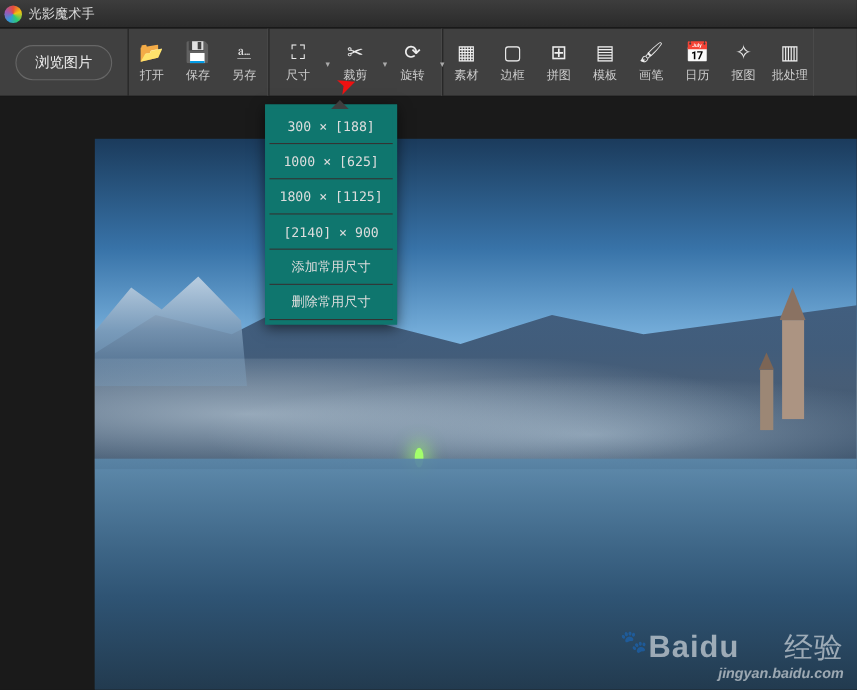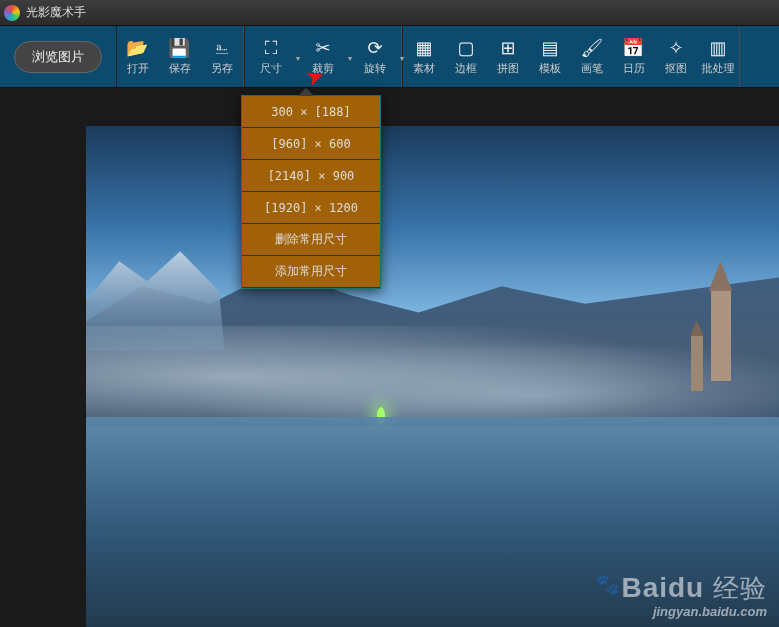--- a/index.html
+++ b/index.html
@@ -1,46 +1,46 @@
 <!DOCTYPE html>
 <html><head>
 <meta charset="utf-8">
 <style>
   * { margin: 0; padding: 0; box-sizing: border-box; }
   body { width: 779px; height: 627px; background: #1a1a1a; font-family: "Microsoft YaHei", SimSun, Arial, sans-serif; overflow: hidden; position: relative; }
   .titlebar { height: 26px; background: linear-gradient(#3d3d3d,#2a2a2a); display: flex; align-items: center; padding-left: 4px; color: #ddd; font-size: 12px; border-bottom: 1px solid #111; }
   .app-icon { width: 16px; height: 16px; border-radius: 50%; background: conic-gradient(#e74c3c, #f1c40f, #2ecc71, #3498db, #9b59b6, #e74c3c); margin-right: 6px; }
-  .toolbar { height: 62px; background: #0c4a6e; display: flex; align-items: center; border-bottom: 1px solid #111; }
+  .toolbar { height: 62px; background: #404040; display: flex; align-items: center; border-bottom: 1px solid #111; }
   .browse-btn { margin: 0 14px; width: 88px; height: 32px; border: 1px solid #666; border-radius: 16px; background: #444; color: #eee; font-size: 13px; display: flex; align-items: center; justify-content: center; cursor: pointer; }
   .tool-group { display: flex; border-left: 1px solid #222; border-right: 1px solid #4a4a4a; height: 100%; }
   .tool-btn { width: 42px; height: 62px; display: flex; flex-direction: column; align-items: center; justify-content: center; color: #ccc; font-size: 11px; cursor: pointer; position: relative; }
   .tool-icon { font-size: 18px; color: #eee; margin-bottom: 3px; height: 20px; display: flex; align-items: center; justify-content: center; }
   .tool-arrow { position: absolute; right: -6px; top: 28px; color: #aaa; font-size: 8px; width: 10px; text-align: center; }
   .wide { width: 52px; }
   .canvas { position: absolute; left: 86px; top: 126px; right: 0; bottom: 0; overflow: hidden; }
   .photo { width: 100%; height: 100%; position: relative; background: linear-gradient(to bottom, #1b3b5c 0%, #3873a8 20%, #7fb7e2 38%, #cde7f5 45%, #9ec9e6 55%, #3e7396 75%, #254b65 100%); }
   .mountain-far { position: absolute; left: 0; right: 0; top: 25%; height: 35%; background: linear-gradient(to bottom, rgba(62,85,115,0.8),rgba(40,60,85,0.9)); clip-path: polygon(0 40%, 8% 20%, 18% 30%, 28% 10%, 38% 25%, 48% 35%, 60% 20%, 72% 30%, 100% 15%, 100% 100%, 0 100%); }
   .mountain-snow { position:absolute; left:0; top:25%; width:40%; height:20%; background:linear-gradient(to bottom,#c5d4e3 5%,#7a98b5 50%,#4a6a8a 100%); clip-path:polygon(0 50%,12% 10%,22% 30%,34% 0%,48% 40%,50% 100%,0 100%); opacity:0.85;}
   .tower { position: absolute; right: 7%; top: 33%; width: 20px; height: 90px; background: #ac9482; }
   .tower:before { content: ""; position: absolute; top: -30px; left: -2px; width: 24px; height: 30px; background: #8a7262; clip-path: polygon(50% 0, 100% 100%, 0 100%); }
   .tower-small { position:absolute; right:11%; top:42%; width:12px; height:55px; background:#9c8775;}
   .tower-small:before { content:""; position:absolute; top:-16px; left:-1px; width:14px; height:16px; background:#7c6555; clip-path:polygon(50% 0,100% 100%,0 100%); }
   .light { position: absolute; top: 56%; left: 42%; width: 8px; height: 18px; background: #a3ff6b; box-shadow: 0 0 14px 6px rgba(163,255,107,0.5); border-radius: 50%; }
   .water { position:absolute; left:0; right:0; bottom:0; height:42%; background:linear-gradient(to bottom,#5a86a8 0%,#2e5272 60%,#22394d 100%); opacity:0.92; }
   .fog { position:absolute; left:0; right:0; top:40%; height:25%; background:radial-gradient(ellipse at 20% 40%,rgba(220,235,245,0.55) 0%,transparent 60%), radial-gradient(ellipse at 65% 55%,rgba(200,220,235,0.5) 0%,transparent 55%); }
-  .dropdown { position: absolute; left: 241px; top: 95px; width: 140px; background: #a16207; border: 1px solid #0f766e; box-shadow: 0 3px 12px rgba(0,0,0,0.6); }
+  .dropdown { position: absolute; left: 241px; top: 95px; width: 120px; background: #0f766e; border: 4px solid #0f766e; box-shadow: 0 3px 12px rgba(0,0,0,0.6); }
   .dropdown:before { content:""; position:absolute; top:-8px; left:56px; border:8px solid transparent; border-bottom-color:#3e3e3e; border-top:0; }
   .dd-item { height: 32px; display: flex; align-items: center; justify-content: center; color: #ddd; font-size: 12px; border-bottom: 1px solid #333; cursor: pointer; font-family: Consolas, monospace; }
   .dd-item.text { font-family: "Microsoft YaHei", sans-serif; }
   .dd-item.hl { outline: 2px solid #e11; outline-offset: -2px; }
   .cursor-annot { position:absolute; left:306px; top:64px; color:#e11; font-size:22px; transform:rotate(-20deg); pointer-events:none;}
   .watermark { position:absolute; right:12px; bottom:8px; color:rgba(255,255,255,0.55); text-align:right; font-family:Arial,sans-serif; }
   .wm-logo { font-size:28px; font-weight:bold; letter-spacing:1px; line-height:1; }
   .wm-logo .paw { font-size:20px; vertical-align:top; }
-  .wm-logo .cn { font-size:26px; font-weight:normal; }
+  .wm-logo .cn { font-size:26px; font-weight:normal;margin-left:32px; }
   .wm-sub { font-size:13px; font-style:italic; margin-top:2px;font-weight:bold;}
 </style>
 </head>
 <body>
 
 <div class="titlebar">
   <div class="app-icon"></div>
   <span>光影魔术手</span>
   <span>&nbsp;&nbsp;</span>
 </div>
@@ -123,25 +123,25 @@
     <div class="fog"></div>
     <div class="tower"></div>
     <div class="tower-small"></div>
     <div class="light"></div>
     <div class="water"></div>
   </div>
 </div>
 
 <div class="dropdown">
   <div class="dd-item">300 × [188]</div>
-  <div class="dd-item">[960] × 600</div>
+  <div class="dd-item">1000 × [625]</div>
+  <div class="dd-item">1800 × [1125]</div>
   <div class="dd-item">[2140] × 900</div>
-  <div class="dd-item">[1920] × 1200</div>
+  <div class="dd-item text">添加常用尺寸</div>
   <div class="dd-item text">删除常用尺寸</div>
-  <div class="dd-item text">添加常用尺寸</div>
 </div>
 
 <div class="cursor-annot">➤</div>
 
 <div class="watermark">
   <div class="wm-logo"><span class="paw">🐾</span><span>Baidu</span> <span class="cn">经验</span></div>
   <div class="wm-sub">jingyan.baidu.com</div>
 </div>
 
 </body></html>

